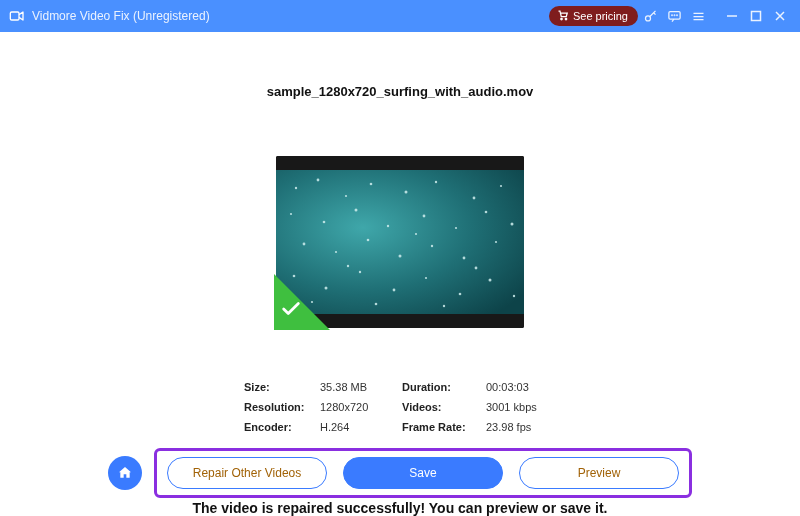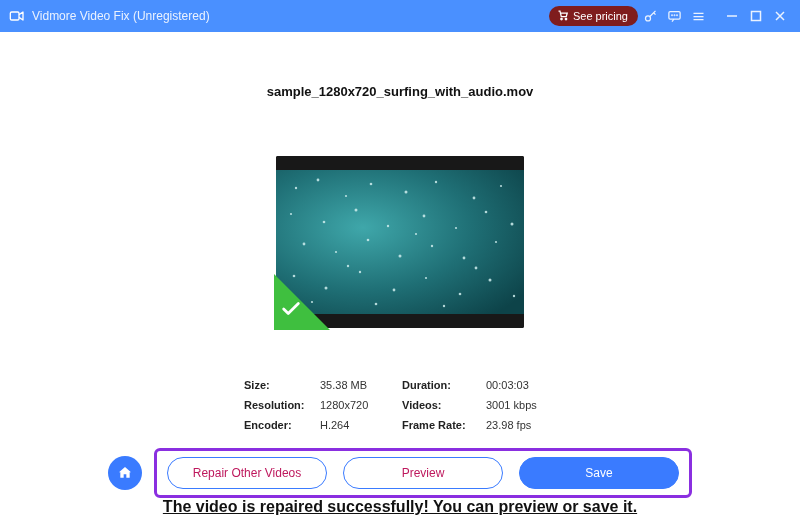--- a/index.html
+++ b/index.html
@@ -24,29 +24,29 @@
 .thumb .letterbox-bot { bottom: 0; }
 .thumb svg { position: absolute; top: 14px; left: 0; width: 100%; height: 144px; }
 .check-badge { position: absolute; left: -2px; bottom: -2px; width: 56px; height: 56px; }
 .check-badge .tri { width: 0; height: 0; border-left: 56px solid #3fbf3f; border-top: 56px solid transparent; position: absolute; left: 0; bottom: 0; }
 .check-badge .chk { position: absolute; left: 6px; bottom: 6px; color: #fff; }
 
 .info { margin-top: 9px; display: grid; grid-template-columns: 70px 76px 78px 70px; column-gap: 6px; row-gap: 8px; font-size: 11px; color: #222; }
 .info .lbl { font-weight: 700; }
 .info .val { color: #333; }
 
-.msg { margin-top: 24px; font-size: 16px; font-weight: 700; color: #111; text-align: center; text-decoration: underline; }
+.msg { margin-top: 24px; font-size: 14px; font-weight: 700; color: #111; text-align: center; }
 
 
 .bottom { position: absolute; left: 0; right: 0; bottom: 18px; display: flex; align-items: center; justify-content: center; gap: 12px; }
 .home-btn { width: 34px; height: 34px; border-radius: 50%; background: #3a7bff; display: flex; align-items: center; justify-content: center; cursor: pointer; }
 .home-btn svg { color: #fff; }
 .btn-group { display: flex; gap: 16px; padding: 6px 10px; border: 3px solid #8a2fe0; border-radius: 6px; }
 .btn { width: 160px; height: 32px; border-radius: 16px; font-size: 12px; display: flex; align-items: center; justify-content: center; cursor: pointer; }
-.btn.outline { background: #fff; color: #be185d; border: 1px solid #3a7bff; }
+.btn.outline { background: #fff; color: #a16207; border: 1px solid #3a7bff; }
 .btn.primary { background: #3a7bff; color: #fff; border: 1px solid #3a7bff; }
 </style>
 </head>
 <body>
 
 <div class="titlebar">
   <div class="logo">
     <svg width="16" height="16" viewBox="0 0 24 24" fill="none">
       <rect x="2" y="6" width="13" height="12" rx="2" stroke="#fff" stroke-width="2"></rect>
       <path d="M15 10 L21 6 V18 L15 14" stroke="#fff" stroke-width="2" stroke-linejoin="round"></path>
@@ -191,21 +191,21 @@
   <div class="bottom">
     <div class="home-btn">
       <svg width="16" height="16" viewBox="0 0 24 24" fill="#fff">
         <path d="M12 3 L3 11 h2 v8 h5 v-5 h4 v5 h5 v-8 h2 Z"></path>
       </svg>
     </div>
     <div class="btn-group">
       <div class="btn outline">
         <span>Repair Other Videos</span>
       </div>
+      <div class="btn primary">
+        <span>Save</span>
+      </div>
       <div class="btn outline">
         <span>Preview</span>
       </div>
-      <div class="btn primary">
-        <span>Save</span>
-      </div>
     </div>
   </div>
 </div>
 
 </body></html>

